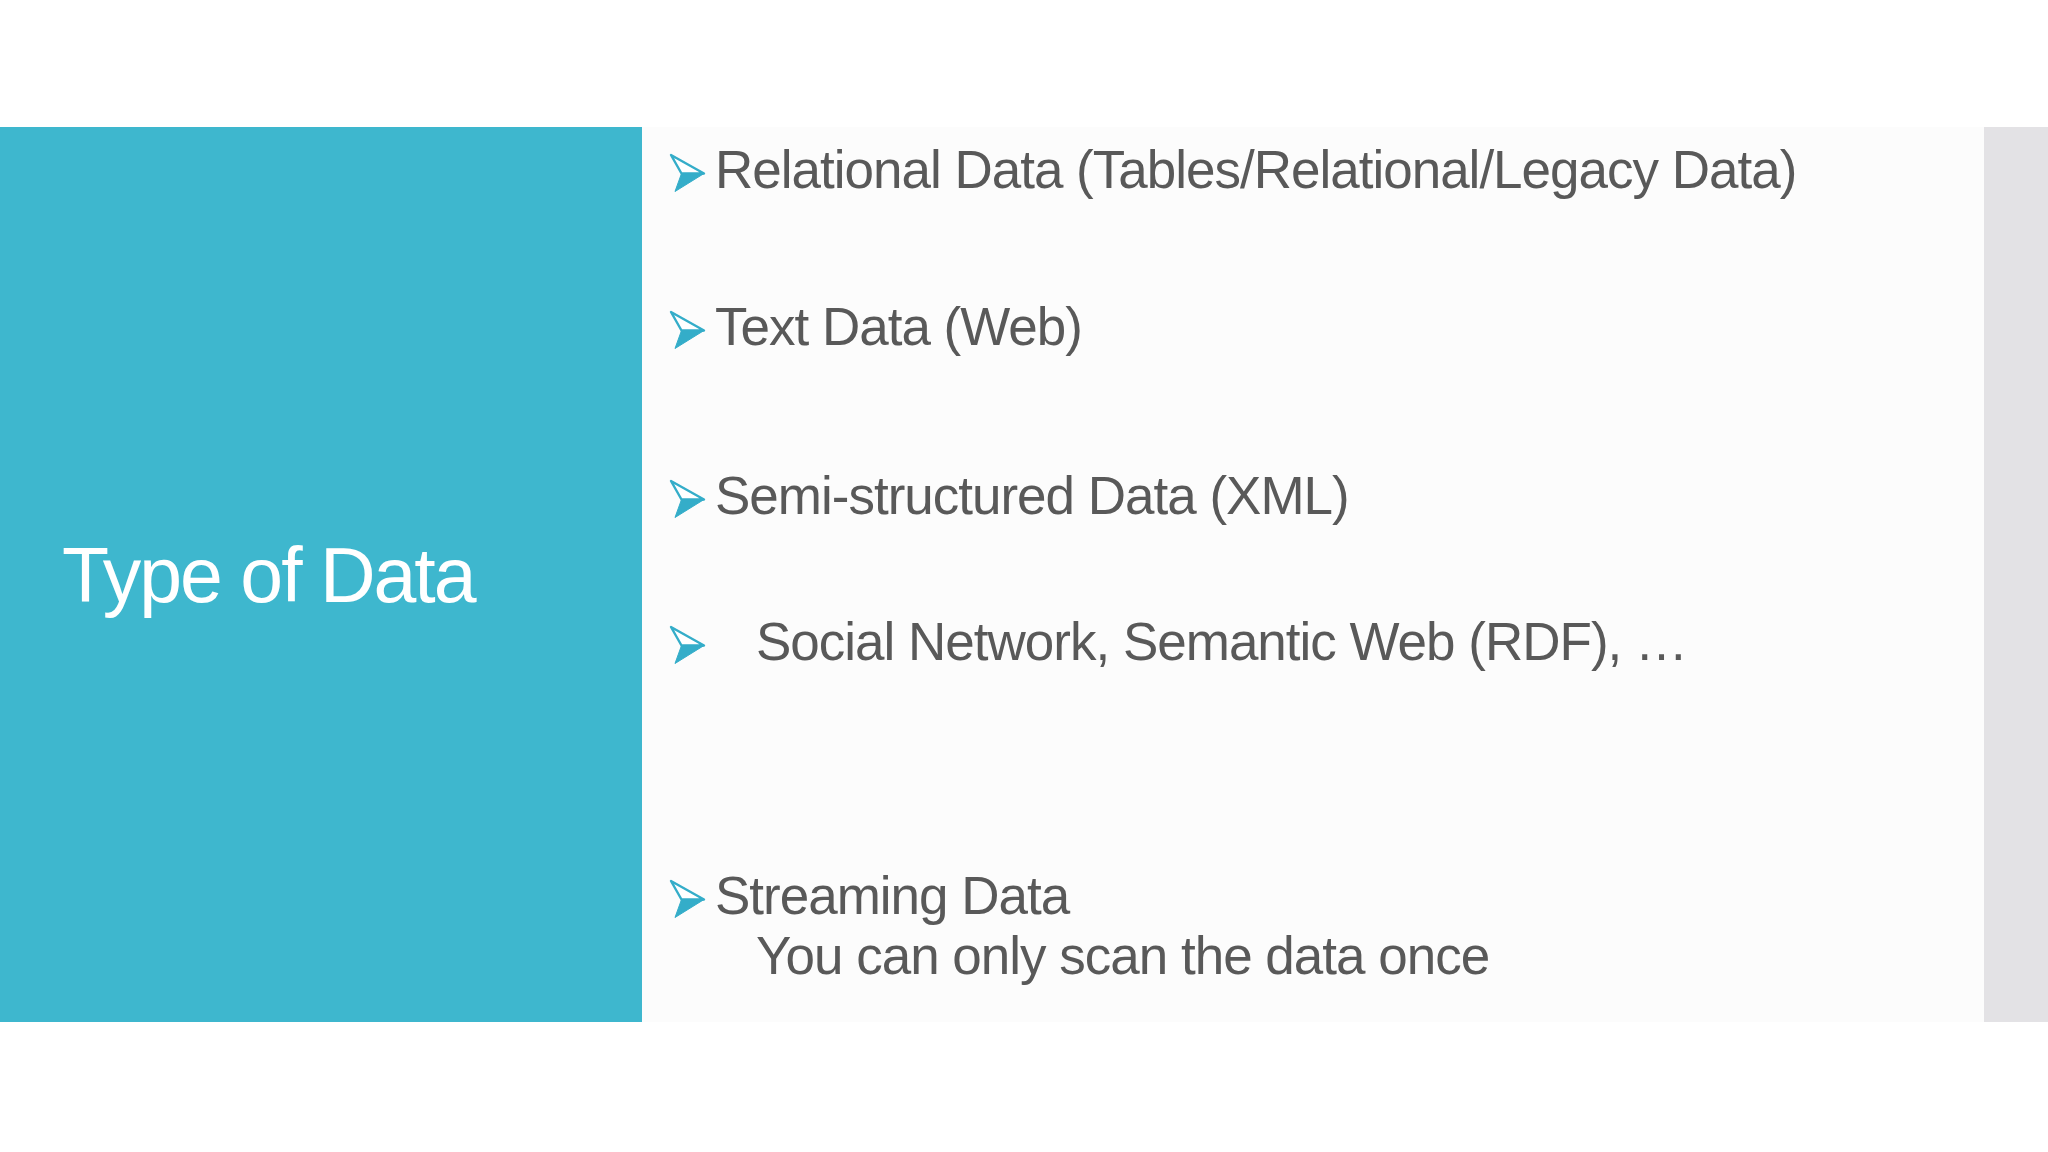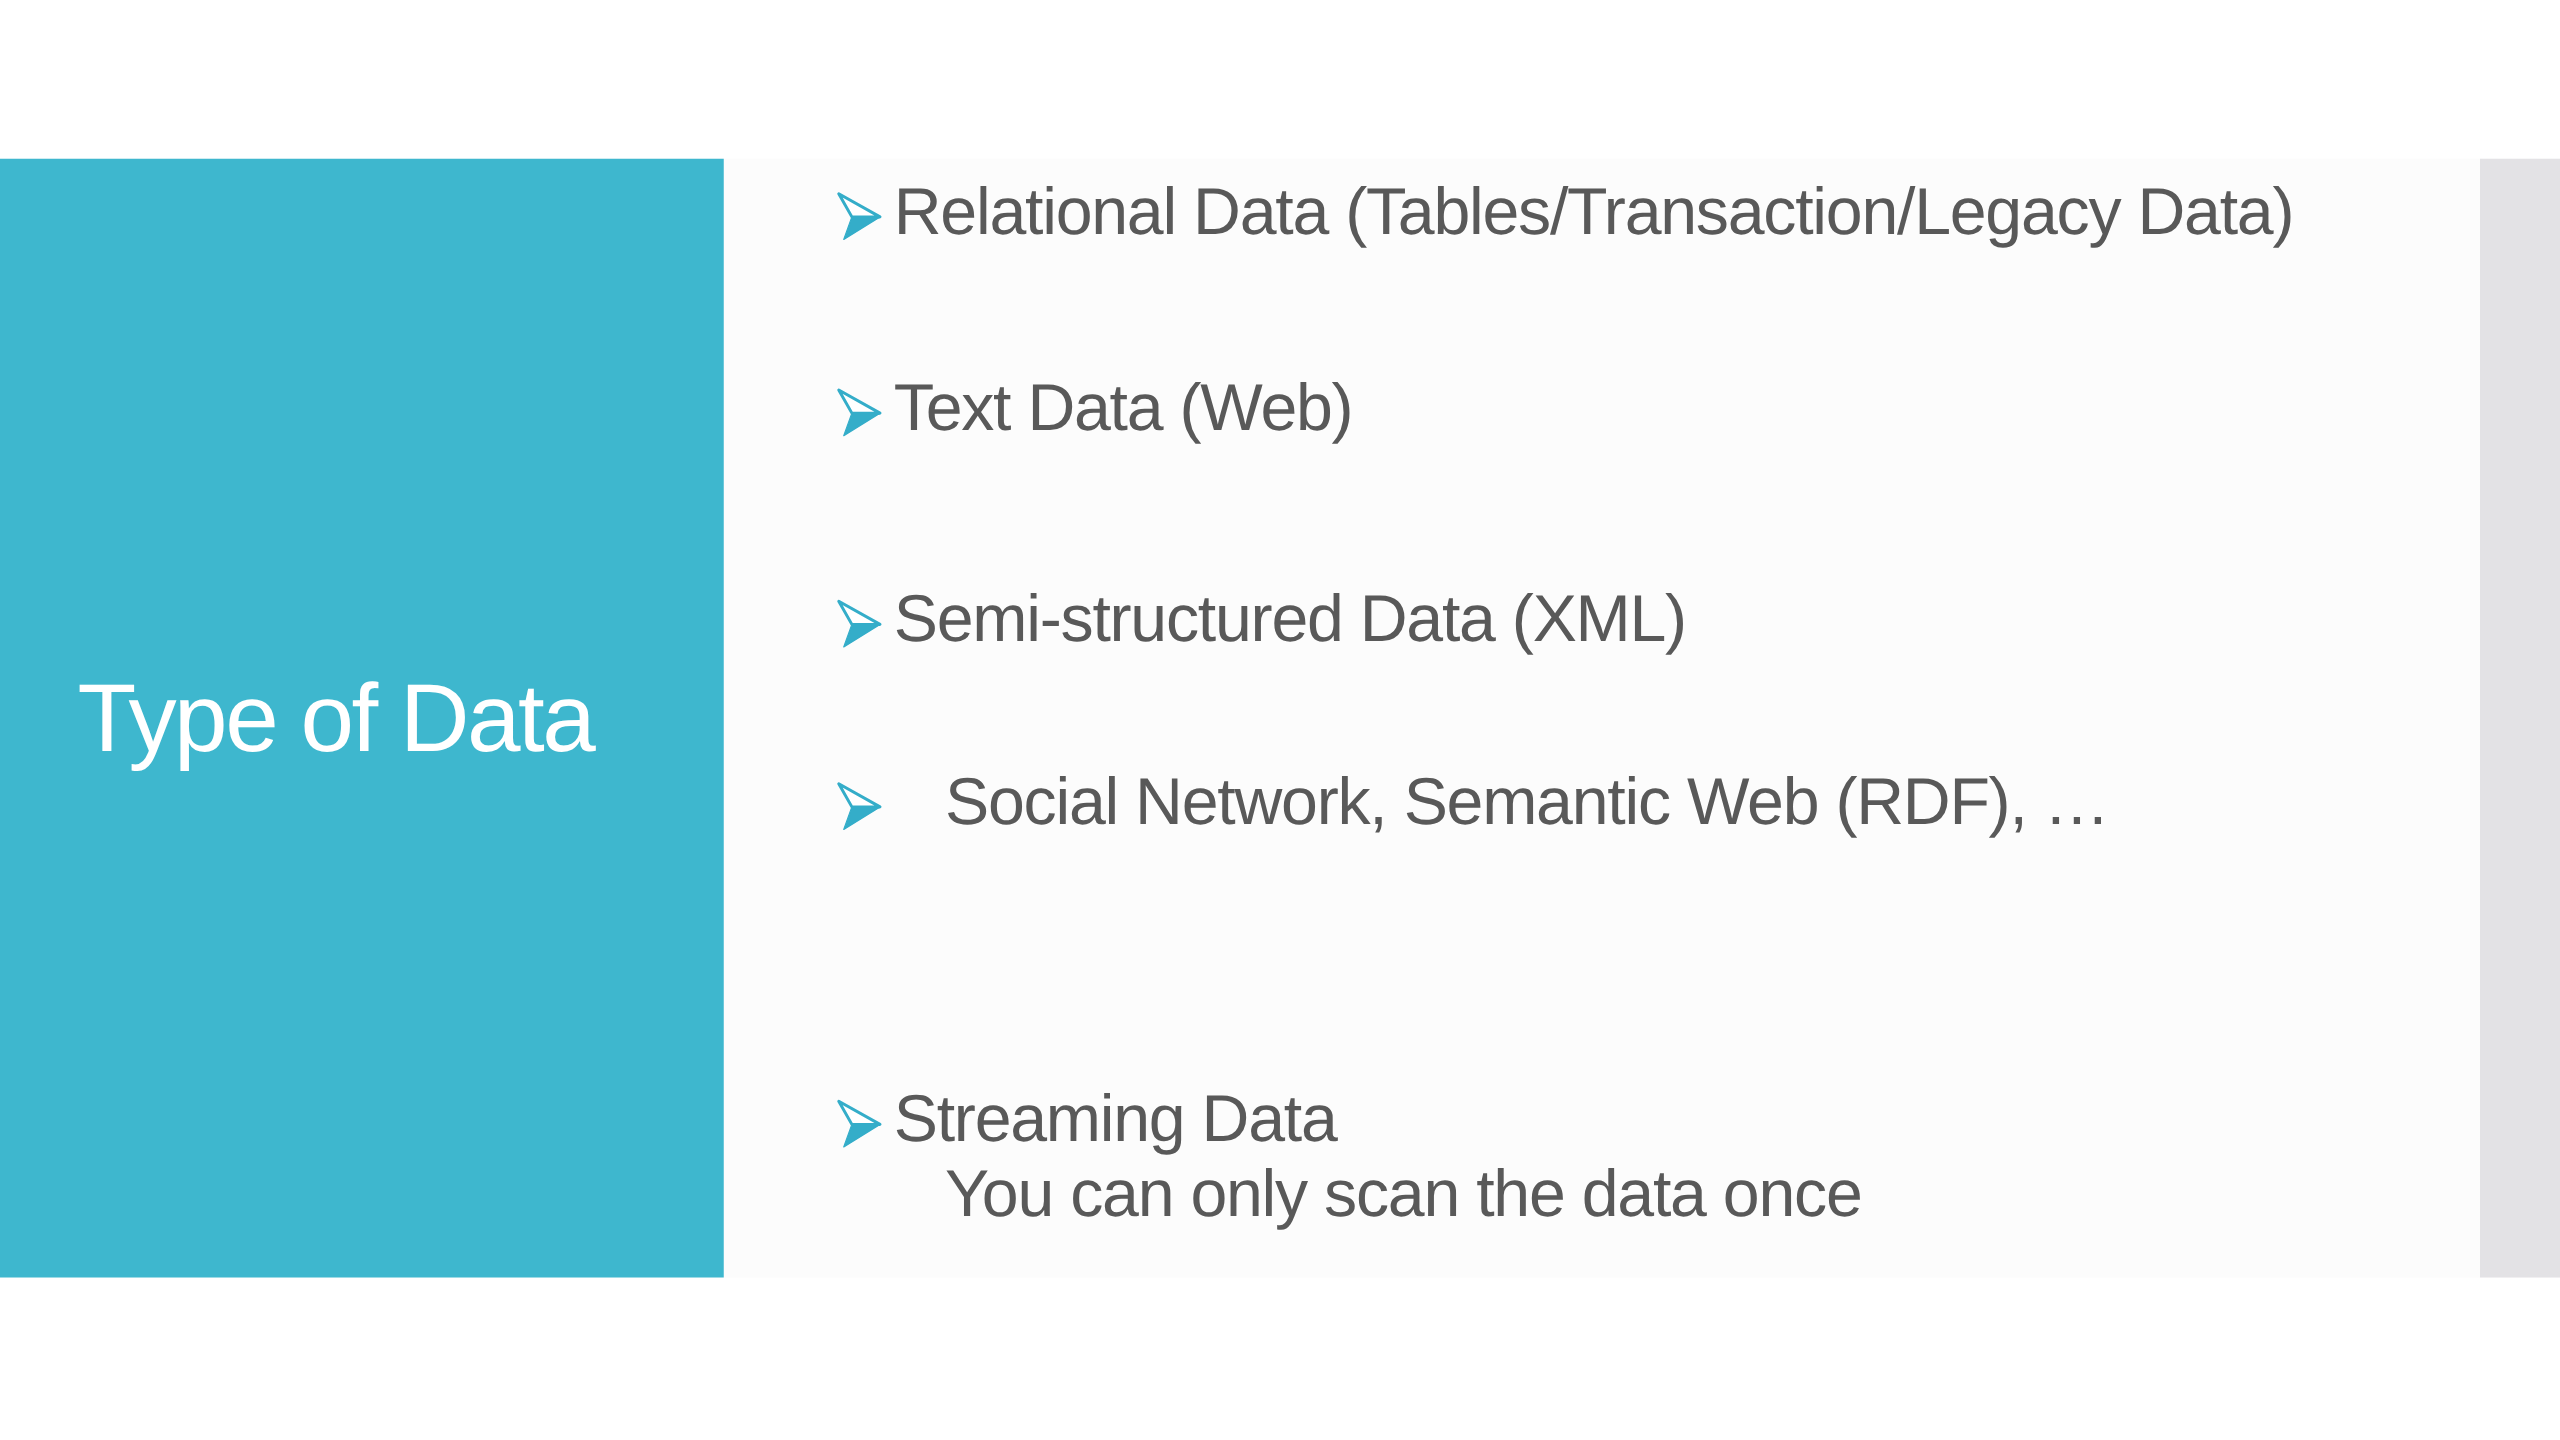--- a/index.html
+++ b/index.html
@@ -15,21 +15,21 @@
   
   .content-band {
     position: absolute; left: 0; top: 127px;
     width: 2048px; height: 895px;
     background: var(--content-band, #FCFCFC);
   }
 
   
   .title-panel {
     position: absolute; left: 0; top: 127px;
-    width: 579px; height: 895px;
+    width: 642px; height: 895px;
     background: var(--accent-teal, #3EB7CE);
   }
   .page-title {
     position: absolute; left: 62px; top: 402px;
     font-size: 77px; line-height: 1.2;
     letter-spacing: -2px;
     color: var(--title-text, #ffffff);
     white-space: nowrap;
   }
 
@@ -84,21 +84,21 @@
   <div class="title-panel">
     <div class="page-title">Type of Data</div>
   </div>
 
   <div class="bullet bullet-1">
     <svg class="arrow-icon" width="38" height="40" viewBox="0 0 38 40">
       <path class="arrow-outline" d="M3 2 L36 20.5 L13.5 20.5 Z"></path>
       <path class="arrow-solid" d="M13.5 20.5 L36 20.5 L7 38.5 Z"></path>
     </svg>
     <div class="bullet-lines">
-      <span class="bullet-line">Relational Data (Tables/Transaction/Legacy Data)</span>
+      <span class="bullet-line">Relational Data (Tables/Relational/Legacy Data)</span>
     </div>
   </div>
 
   <div class="bullet bullet-3">
     <svg class="arrow-icon" width="38" height="40" viewBox="0 0 38 40">
       <path class="arrow-outline" d="M3 2 L36 20.5 L13.5 20.5 Z"></path>
       <path class="arrow-solid" d="M13.5 20.5 L36 20.5 L7 38.5 Z"></path>
     </svg>
     <div class="bullet-lines">
       <span class="bullet-line">Semi-structured Data (XML)</span>

